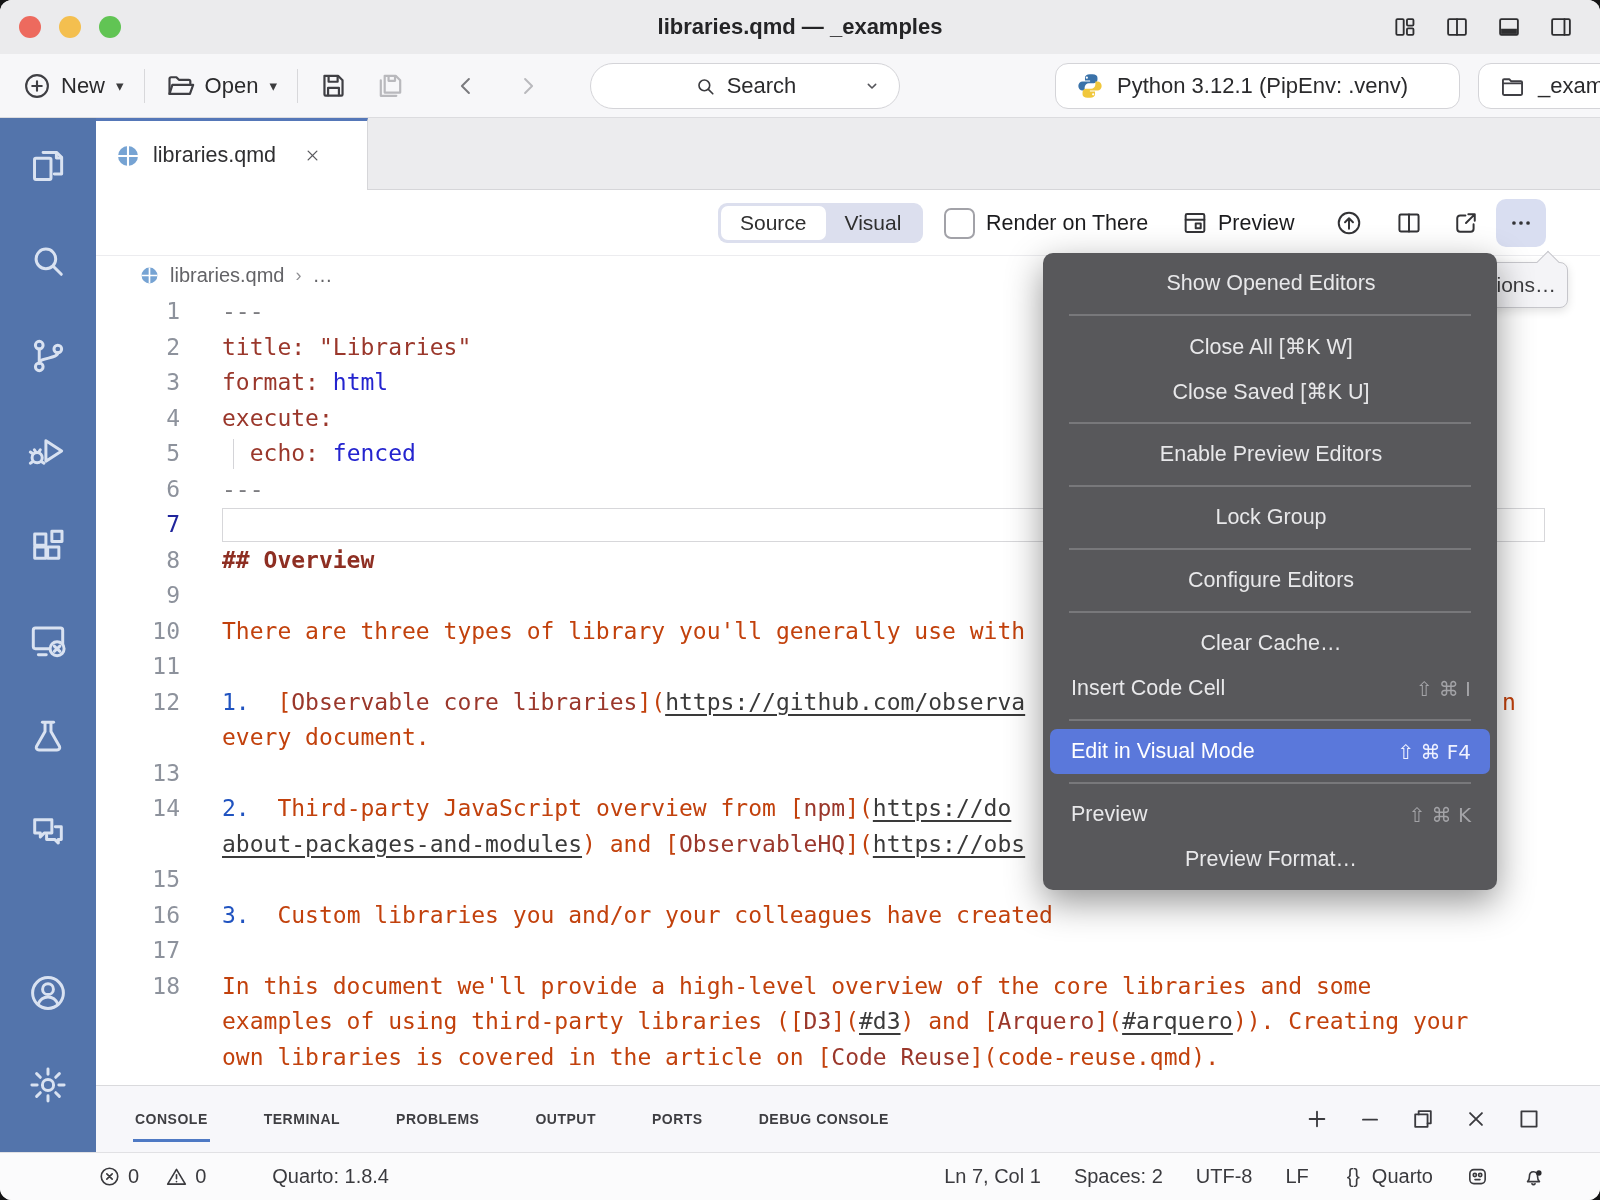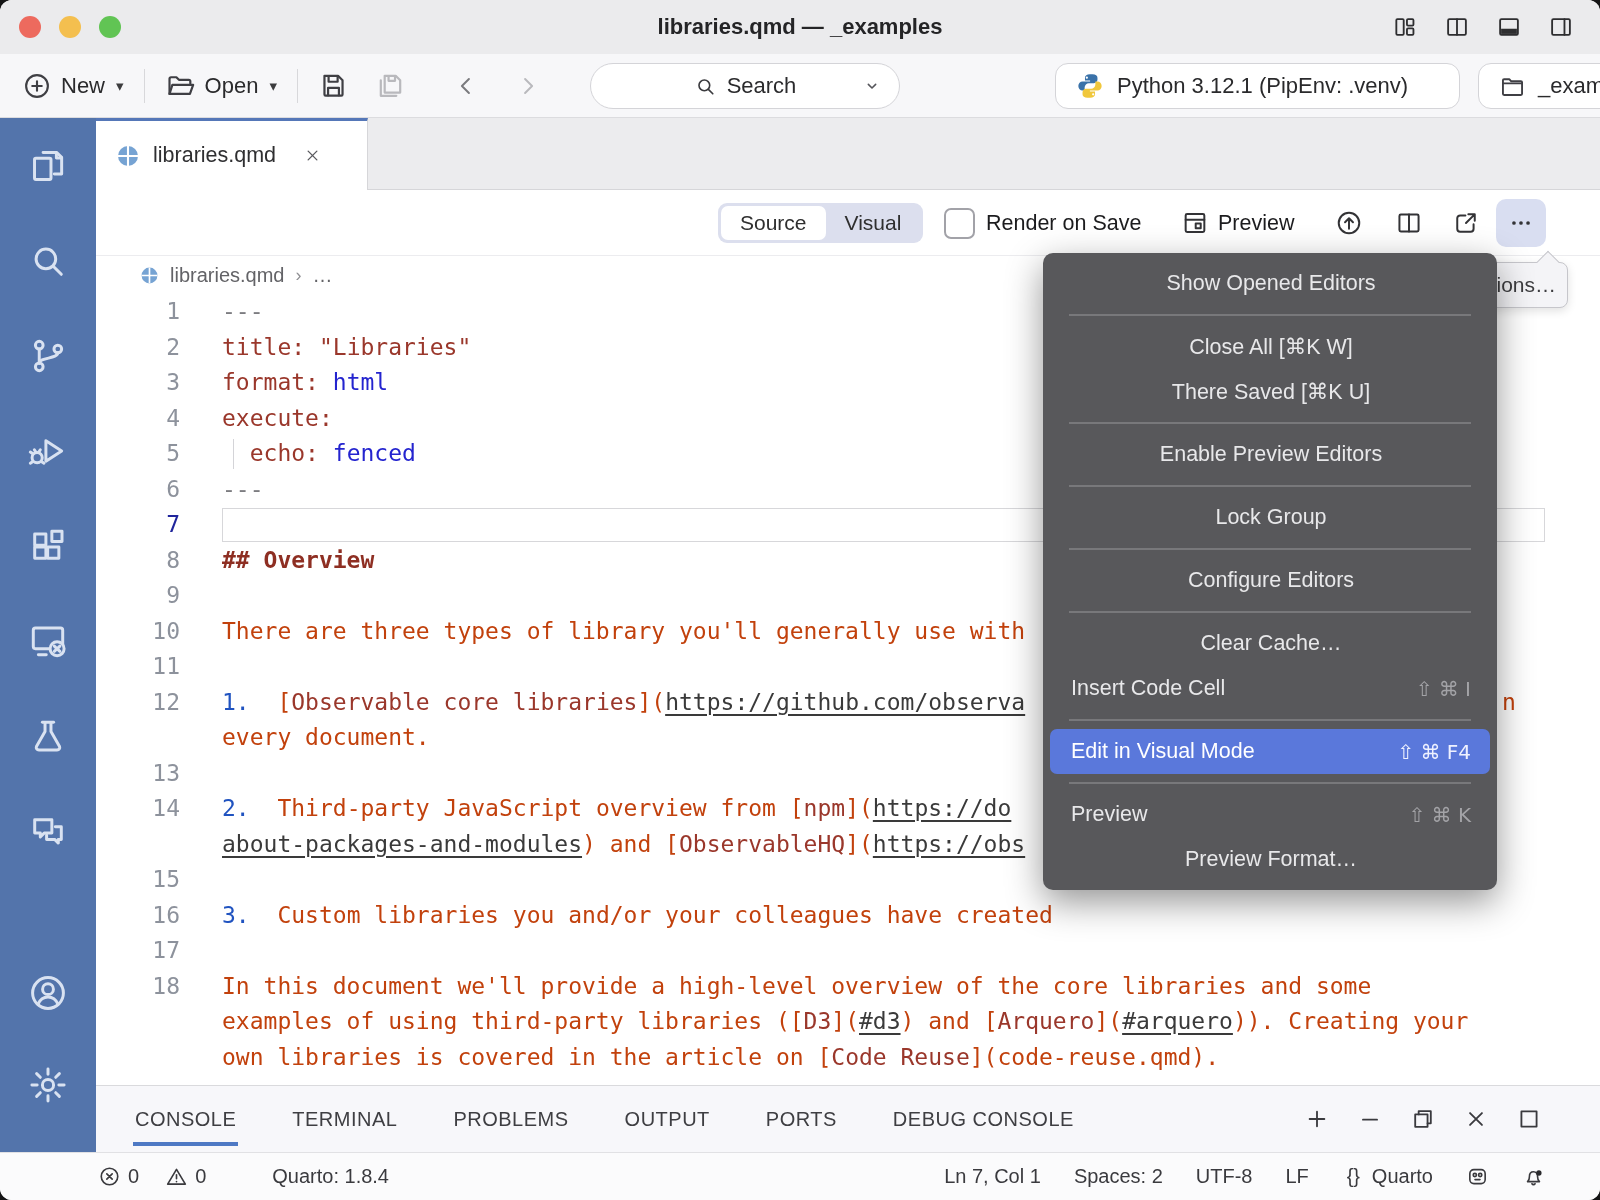--- a/index.html
+++ b/index.html
@@ -94,21 +94,21 @@
   
   .tooltip{position:absolute;left:1262px;top:262px;width:306px;height:46px;background:#f4f4f7;border:1px solid #c6c6cb;
     border-radius:8px;z-index:40;display:flex;align-items:center;justify-content:flex-end;padding-right:11px;
     font-size:21px;color:#3c3c3f;box-shadow:0 3px 10px rgba(0,0,0,.12);}
   .tooltip-caret{position:absolute;left:1540px;top:254px;width:16px;height:16px;background:#f4f4f7;
     border-left:1px solid #c6c6cb;border-top:1px solid #c6c6cb;transform:rotate(45deg);z-index:41;}
 
   
   .panel{position:absolute;left:96px;top:1085px;right:0;height:67px;background:#f7f7fa;border-top:1px solid #dadadd;}
   #panel-tabs{display:flex;gap:52px;padding-left:37px;height:100%;align-items:center;}
-  .ptab{font-size:20px;letter-spacing:.5px;color:#3e3e42;position:relative;padding:8px 2px;}
+  .ptab{font-size:14px;letter-spacing:.5px;color:#3e3e42;position:relative;padding:8px 2px;font-weight:bold;}
   .ptab.active::after{content:'';position:absolute;left:0;right:0;bottom:-7px;height:3.5px;background:var(--console-underline,#4e79c4);}
   #panel-actions{position:absolute;right:58px;top:0;height:100%;display:flex;align-items:center;gap:27px;color:#3a3a3e;}
   .pact{width:26px;height:26px;}
 
   
   .statusbar{position:absolute;left:0;right:0;bottom:0;height:48px;background:#fbfbfc;border-top:1px solid #e1e1e4;
     font-size:20px;color:#3a3a3e;}
   #sb-left{position:absolute;left:98px;top:0;height:100%;display:flex;align-items:center;gap:26px;}
   #sb-left .sb-item:last-child{margin-left:40px;}
   #sb-right{position:absolute;right:55px;top:0;height:100%;display:flex;align-items:center;gap:33px;}
@@ -353,21 +353,21 @@
         </span>
     </div>
   </div>
 
   <div class="edbar">
     <div class="seg">
       <div class="opt active">Source</div>
       <div class="opt">Visual</div>
     </div>
     <div class="cbx"></div>
-    <div class="lbl ros-lbl">Render on Save</div>
+    <div class="lbl ros-lbl">Render on There</div>
     <span class="ic prev-ic">
         <svg viewBox="0 0 24 24" fill="none" stroke="currentColor" stroke-width="1.7" stroke-linecap="round" stroke-linejoin="round">
           <rect x="4" y="4.3" width="16" height="15.4" rx="1.2"></rect>
           <path d="M4 9.3h16"></path>
           <rect x="12.6" y="12.5" width="4.3" height="3.9"></rect>
         </svg>
       </span>
     <div class="lbl prev-lbl">Preview</div>
     <span class="ic pub-ic">
         <svg viewBox="0 0 24 24" fill="none" stroke="currentColor" stroke-width="1.7" stroke-linecap="round" stroke-linejoin="round">
@@ -440,21 +440,21 @@
 
   <div id="context-menu">
       <div class="menu-item">
         <span class="mi-label">Show Opened Editors</span>
       </div>
       <div class="menu-sep"></div>
       <div class="menu-item">
         <span class="mi-label">Close All [⌘K W]</span>
       </div>
       <div class="menu-item">
-        <span class="mi-label">There Saved [⌘K U]</span>
+        <span class="mi-label">Close Saved [⌘K U]</span>
       </div>
       <div class="menu-sep"></div>
       <div class="menu-item">
         <span class="mi-label">Enable Preview Editors</span>
       </div>
       <div class="menu-sep"></div>
       <div class="menu-item">
         <span class="mi-label">Lock Group</span>
       </div>
       <div class="menu-sep"></div>

